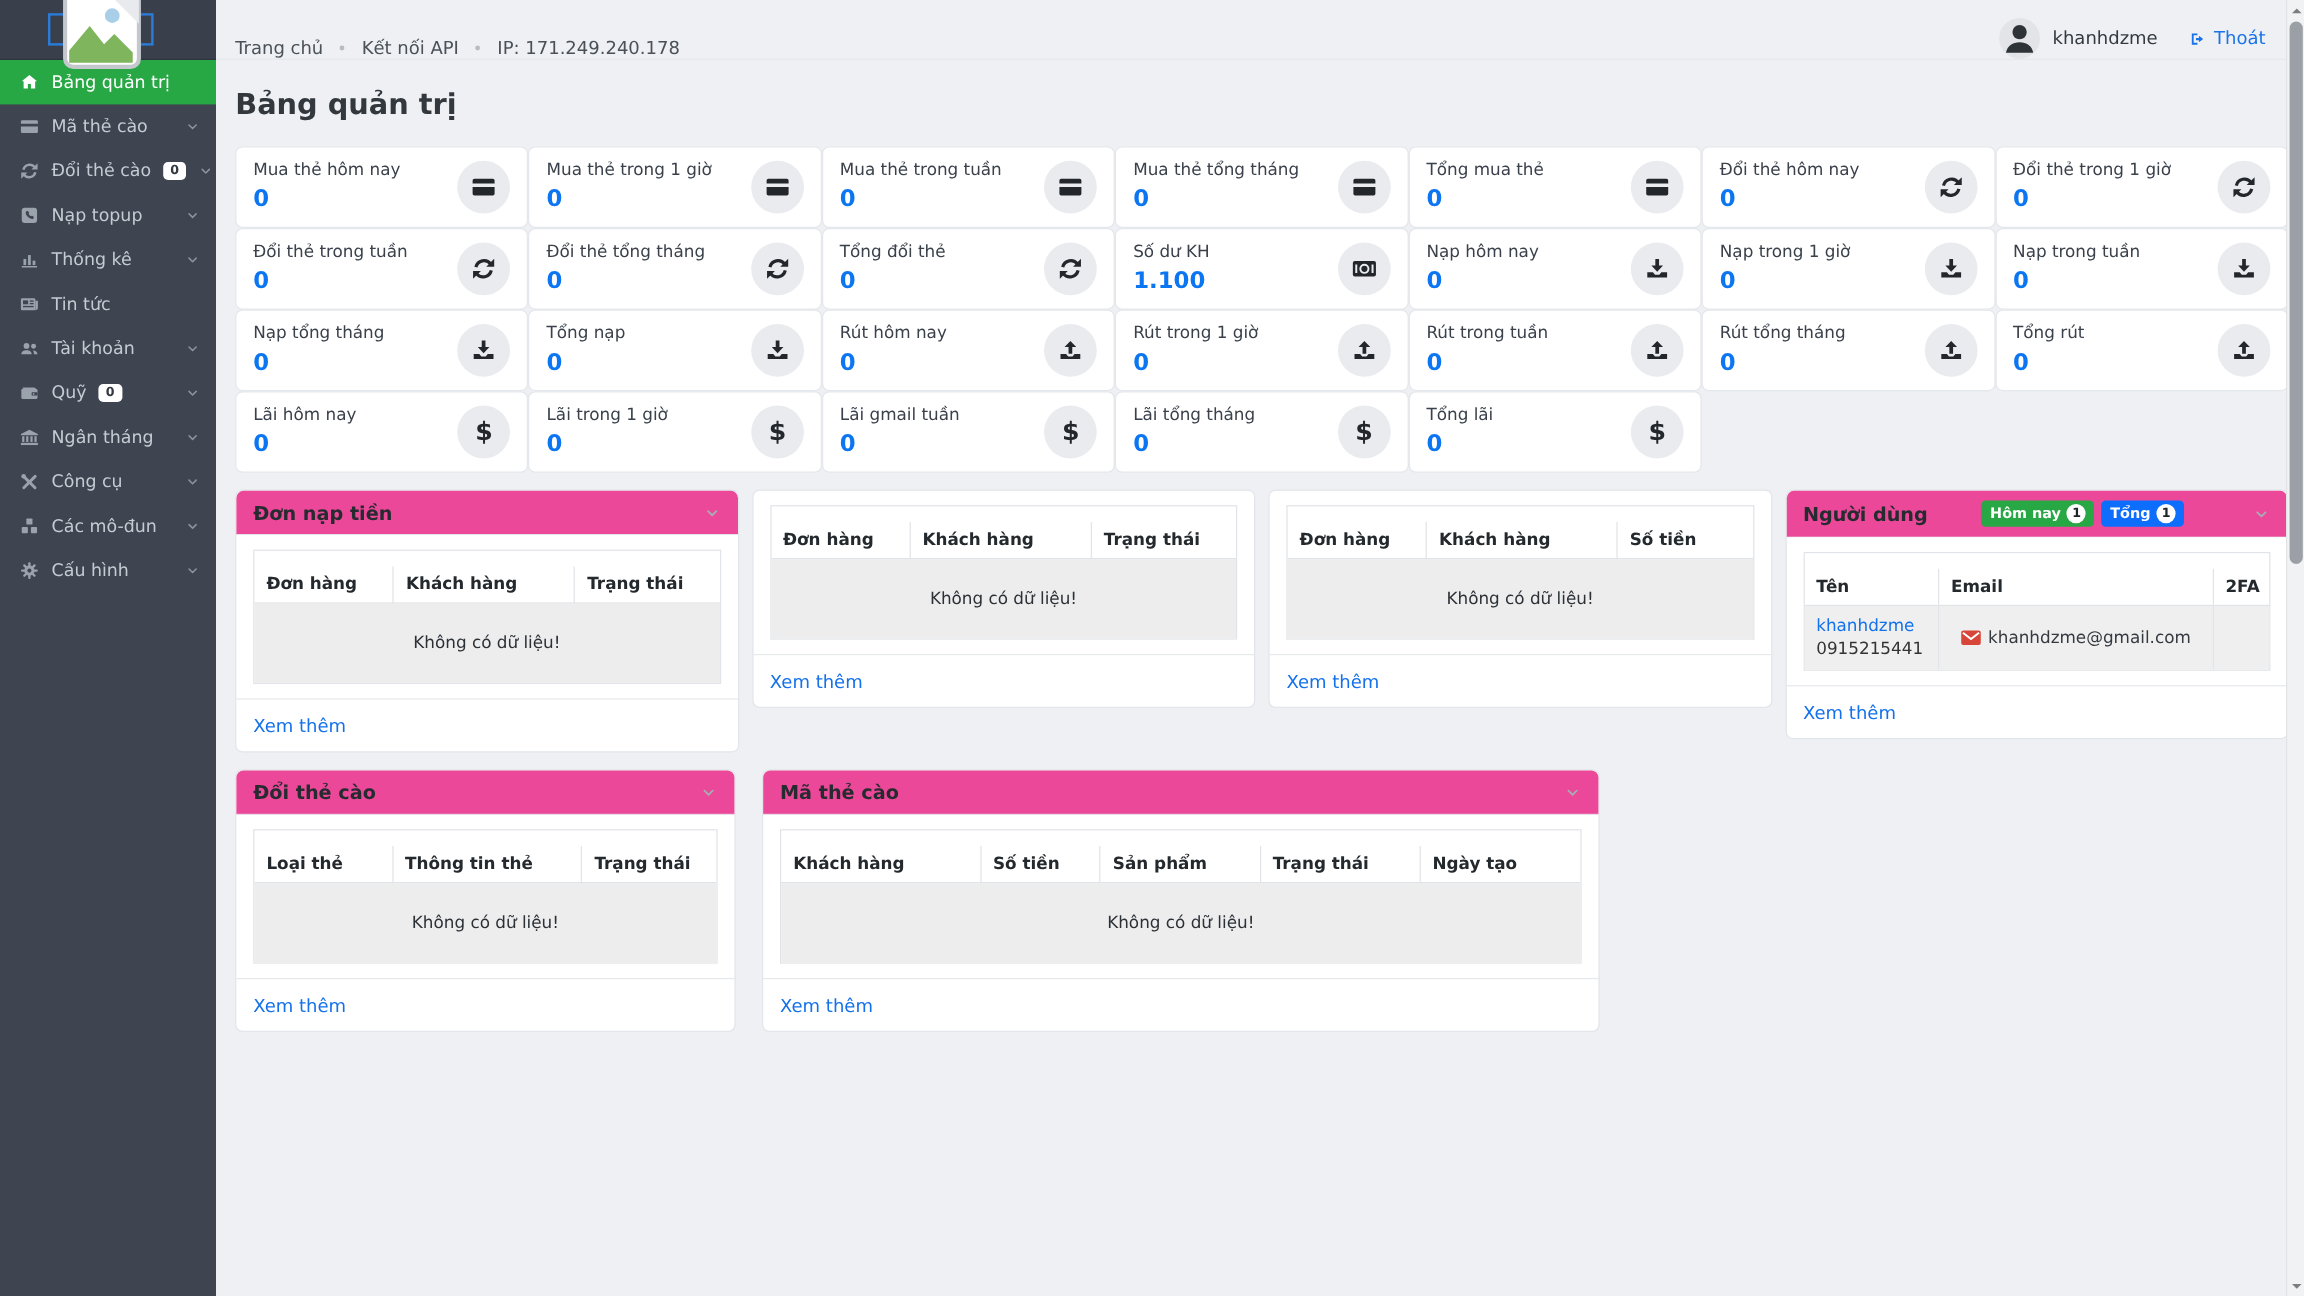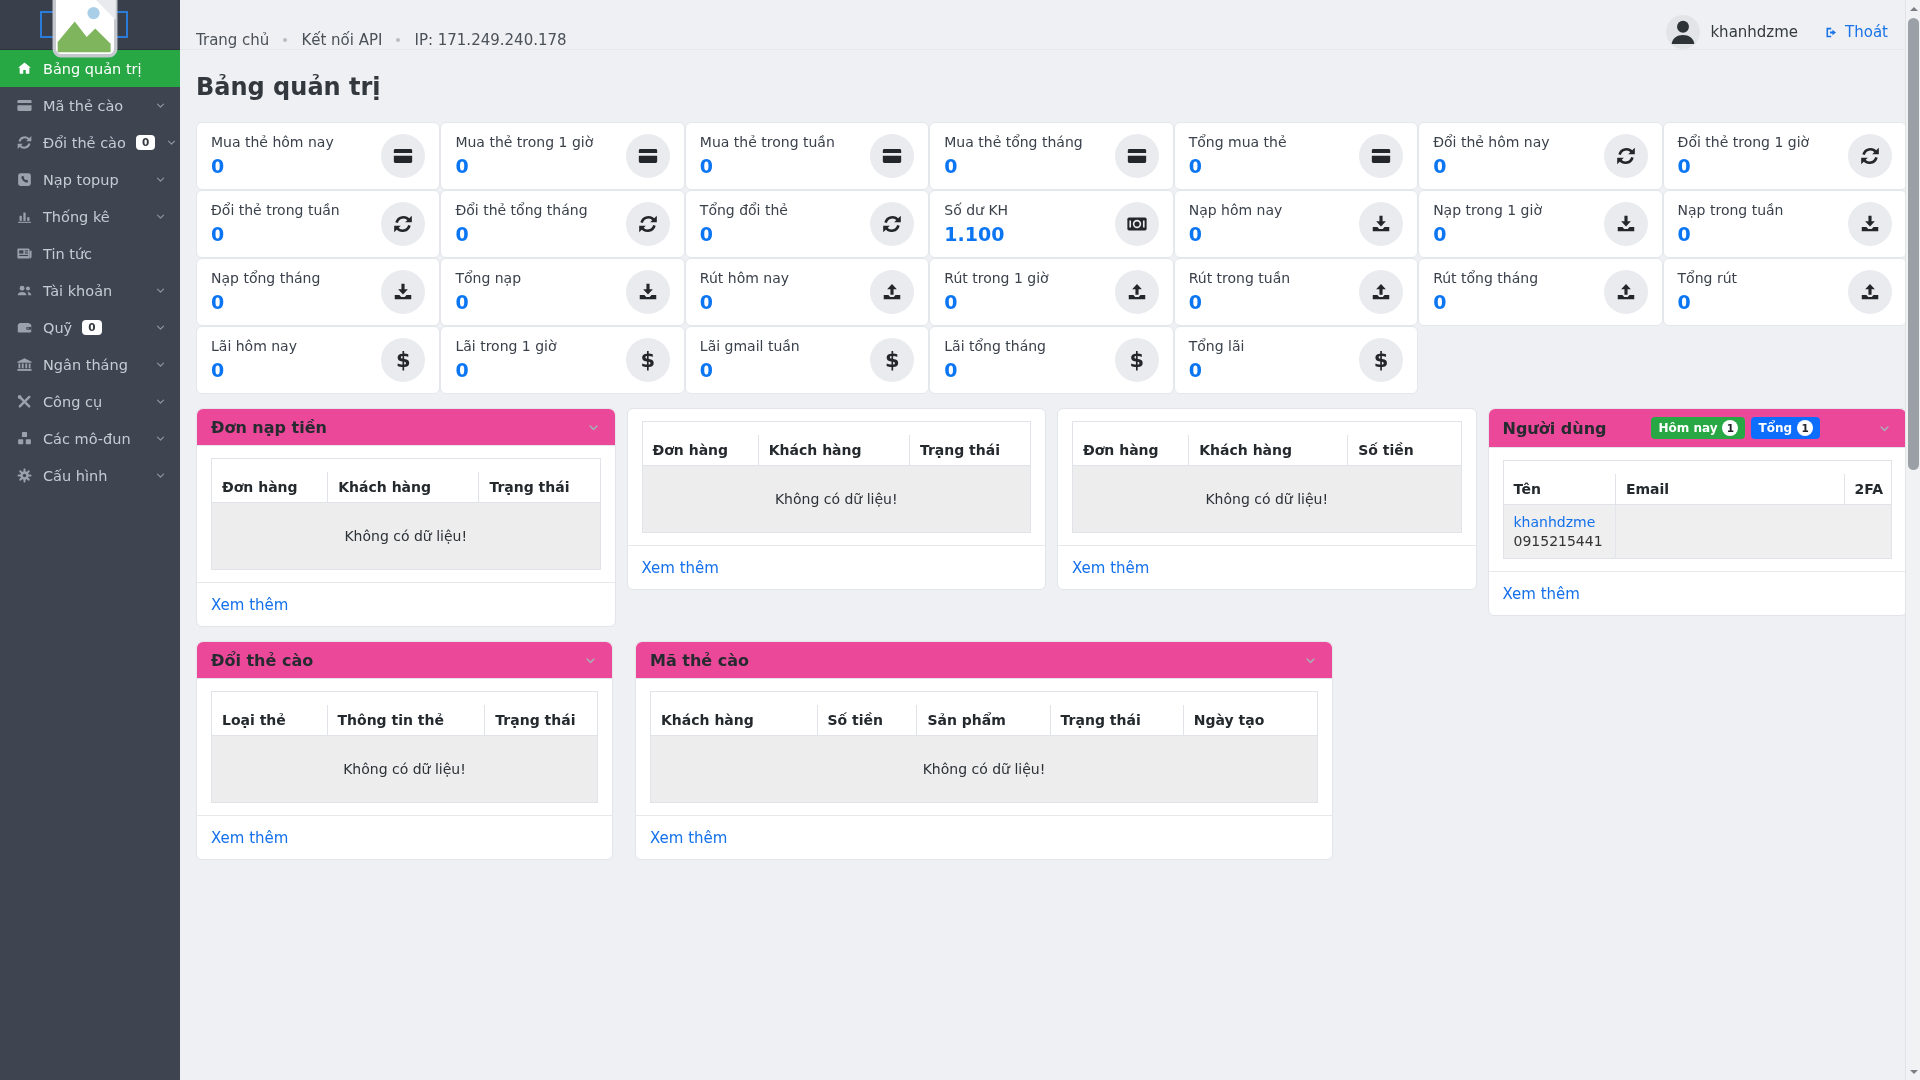--- a/index.html
+++ b/index.html
@@ -753,20 +753,29 @@
                 <div class="tbl-head">
                   <span class="th" style="width: 29%;">Tên</span>
                   <span class="th" style="width: 59%;">Email</span>
                   <span class="th" style="width: 12%;">2FA</span>
                 </div>
                 <div class="tr">
                   <div class="td" style="width: 29%;">
                     <a class="user-link">khanhdzme</a>
                     <div class="user-phone">0915215441</div>
                   </div>
+                  <div class="td hz" style="width: 59%;">
+                    <span class="env icon">
+                      <svg viewBox="0 0 24 18">
+                        <rect x="0.5" y="0.5" width="23" height="17" rx="2.5" fill="#d74638"></rect>
+                        <path d="M2.5 3 12 10.5 21.5 3" fill="none" stroke="#fff" stroke-width="2.4"></path>
+                      </svg>
+                    </span>
+                    <span>khanhdzme@gmail.com</span>
+                  </div>
                   <div class="td" style="width: 12%;">
                     <span></span>
                   </div>
                 </div>
               </div>
             </div>
             <div class="panel-foot"><a class="more-link">Xem thêm</a></div>
           </section>
         </section>
       <section id="panels-bottom" class="panel-row bottom">

